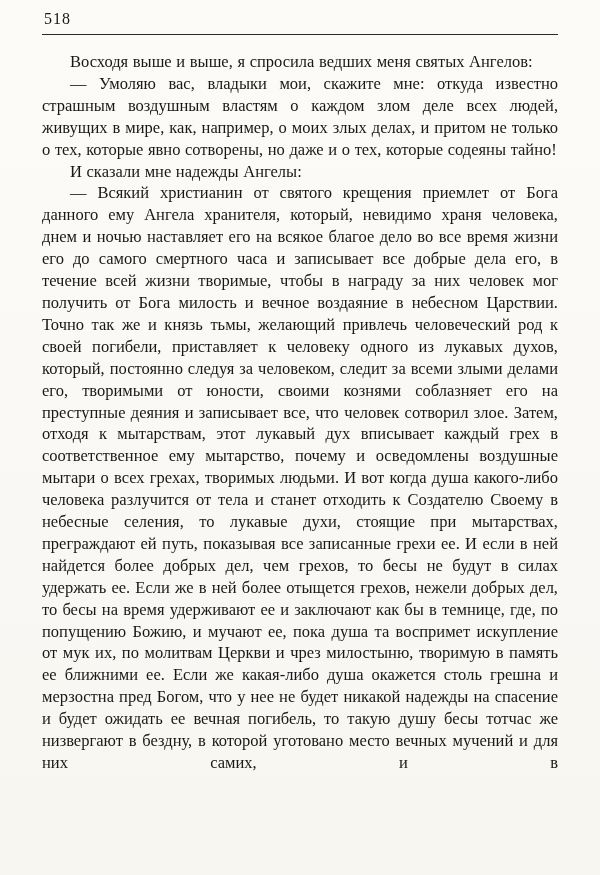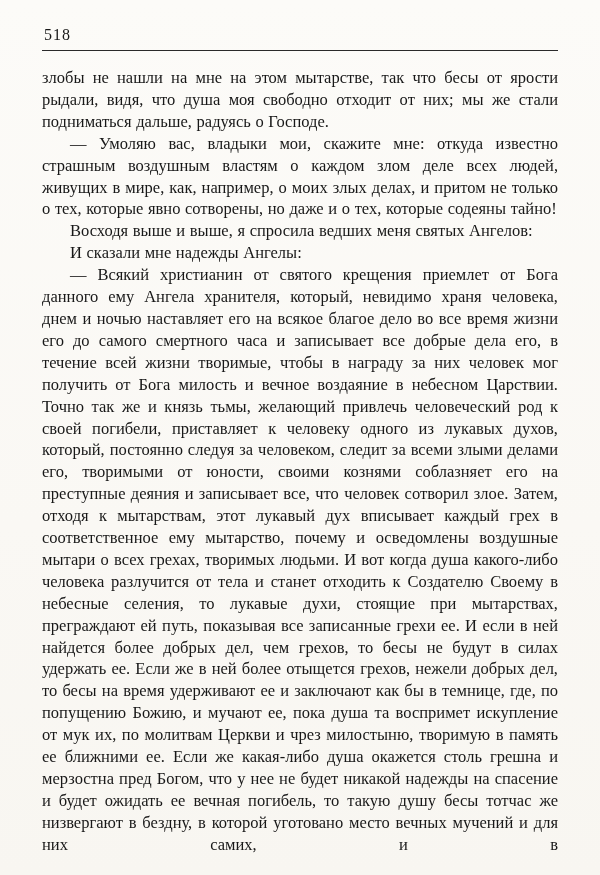--- a/index.html
+++ b/index.html
@@ -11,21 +11,21 @@
     height: 875px;
     background: #fbfaf6;
     font-family: "Liberation Serif", serif;
     color: #181818;
     overflow: hidden;
   }
   .page {
     box-sizing: border-box;
     width: 600px;
     height: 875px;
-    padding: 26px 42px 20px 42px;
+    padding: 10px 42px 20px 42px;
     background: linear-gradient(180deg, #fcfbf8 0%, #faf8f4 60%, #f8f6f1 100%);
   }
   .running-head {
     display: flex;
     align-items: baseline;
     gap: 38px;
     font-size: 16px;
     padding: 0 2px 6px 2px;
   }
   .page-number {
@@ -65,20 +65,19 @@
 
 <div class="page">
 
   <div class="running-head">
     <span class="page-number">518</span>
   </div>
 
   <hr class="head-rule">
 
   <div class="body-text">
-    <p class="no-indent">злобы не нашли на мне на этом мытарстве, так что бесы от ярости рыдали, видя, что душа моя свободно отходит от них; мы же стали подниматься дальше, радуясь о Господе.</p>
+    <p>Восходя выше и выше, я спросила ведших меня святых Ангелов:</p>
     <p>— Умоляю вас, владыки мои, скажите мне: откуда известно страшным воздушным властям о каждом злом деле всех людей, живущих в мире, как, например, о моих злых делах, и притом не только о тех, которые явно сотворены, но даже и о тех, которые содеяны тайно!</p>
-    <p>Восходя выше и выше, я спросила ведших меня святых Ангелов:</p>
     <p>И сказали мне надежды Ангелы:</p>
     <p class="runs-over">— Всякий христианин от святого крещения приемлет от Бога данного ему Ангела хранителя, который, невидимо храня человека, днем и ночью наставляет его на всякое благое дело во все время жизни его до самого смертного часа и записывает все добрые дела его, в течение всей жизни творимые, чтобы в награду за них человек мог получить от Бога милость и вечное воздаяние в небесном Царствии. Точно так же и князь тьмы, желающий привлечь человеческий род к своей погибели, приставляет к человеку одного из лукавых духов, который, постоянно следуя за человеком, следит за всеми злыми делами его, творимыми от юности, своими кознями соблазняет его на преступные деяния и записывает все, что человек сотворил злое. Затем, отходя к мытарствам, этот лукавый дух вписывает каждый грех в соответственное ему мытарство, почему и осведомлены воздушные мытари о всех грехах, творимых людьми. И вот когда душа какого-либо человека разлучится от тела и станет отходить к Создателю Своему в небесные селения, то лукавые духи, стоящие при мытарствах, преграждают ей путь, показывая все записанные грехи ее. И если в ней найдется более добрых дел, чем грехов, то бесы не будут в силах удержать ее. Если же в ней более отыщется грехов, нежели добрых дел, то бесы на время удерживают ее и заключают как бы в темнице, где, по попущению Божию, и мучают ее, пока душа та воспримет искупление от мук их, по молитвам Церкви и чрез милостыню, творимую в память ее ближними ее. Если же какая-либо душа окажется столь грешна и мерзостна пред Богом, что у нее не будет никакой надежды на спасение и будет ожидать ее вечная погибель, то такую душу бесы тотчас же низвергают в бездну, в которой уготовано место вечных мучений и для них самих, и в</p>
   </div>
 
 </div>
 
 </body></html>

